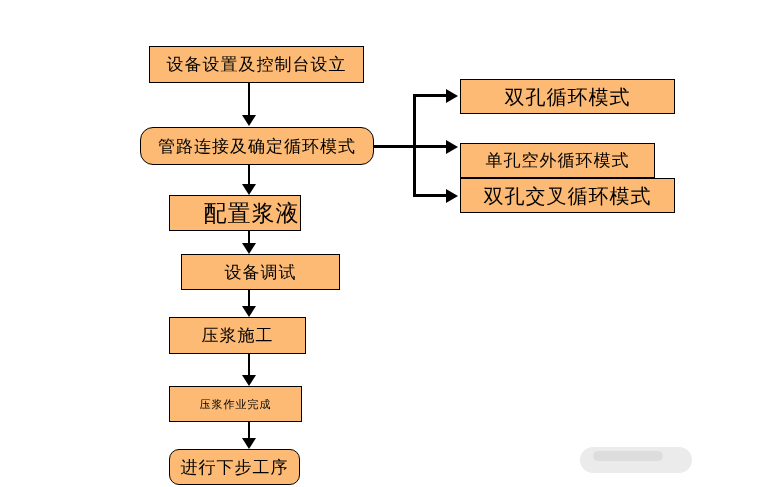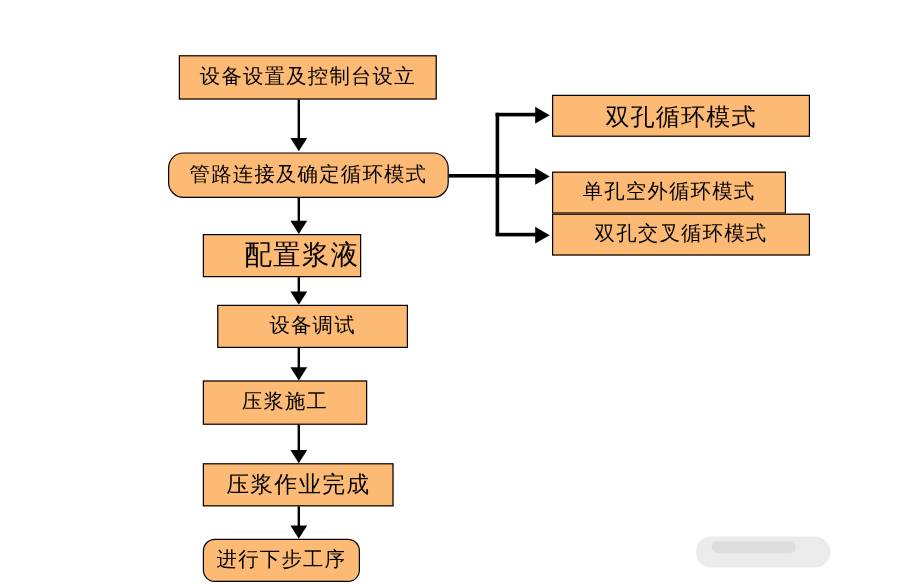--- a/index.html
+++ b/index.html
@@ -99,37 +99,37 @@
   </div>
 
   <div class="node" style="left:169px; top:254px; width:159px; height:36px; font-size:17px;margin-left:12px;">
     <span class="node-label">设备调试</span>
   </div>
 
   <div class="node" style="left:169px; top:317px; width:137px; height:37px; font-size:17px;">
     <span class="node-label">压浆施工</span>
   </div>
 
-  <div class="node" style="left:169px; top:386px; width:159px; height:36px; font-size:19px;">
+  <div class="node" style="left:169px; top:386px; width:133px; height:36px; font-size:11px;">
     <span class="node-label">压浆作业完成</span>
   </div>
 
   <div class="node" style="left:169px; top:449px; width:131px; height:36px; font-size:17px;border-radius:10px;">
     <span class="node-label">进行下步工序</span>
   </div>
 
   <div class="node" style="left:460px; top:79px; width:215px; height:35px; font-size:20px;">
     <span class="node-label">双孔循环模式</span>
   </div>
 
   <div class="node" style="left:460px; top:143px; width:195px; height:35px; font-size:17px;">
     <span class="node-label">单孔空外循环模式</span>
   </div>
 
-  <div class="node" style="left:460px; top:178px; width:215px; height:35px; font-size:17px;align-items:center;">
+  <div class="node" style="left:460px; top:178px; width:215px; height:35px; font-size:20px;align-items:center;">
     <span class="node-label">双孔交叉循环模式</span>
   </div>
 
   <div class="conn conn-v" style="left:248px; top:83px; height:33px;"></div>
   <div class="arrow-down" style="left:242px; top:115px;"></div>
 
   <div class="conn conn-v" style="left:248px; top:165px; height:20px;"></div>
   <div class="arrow-down" style="left:242px; top:184px;"></div>
 
   <div class="conn conn-v" style="left:248px; top:231px; height:13px;"></div>

